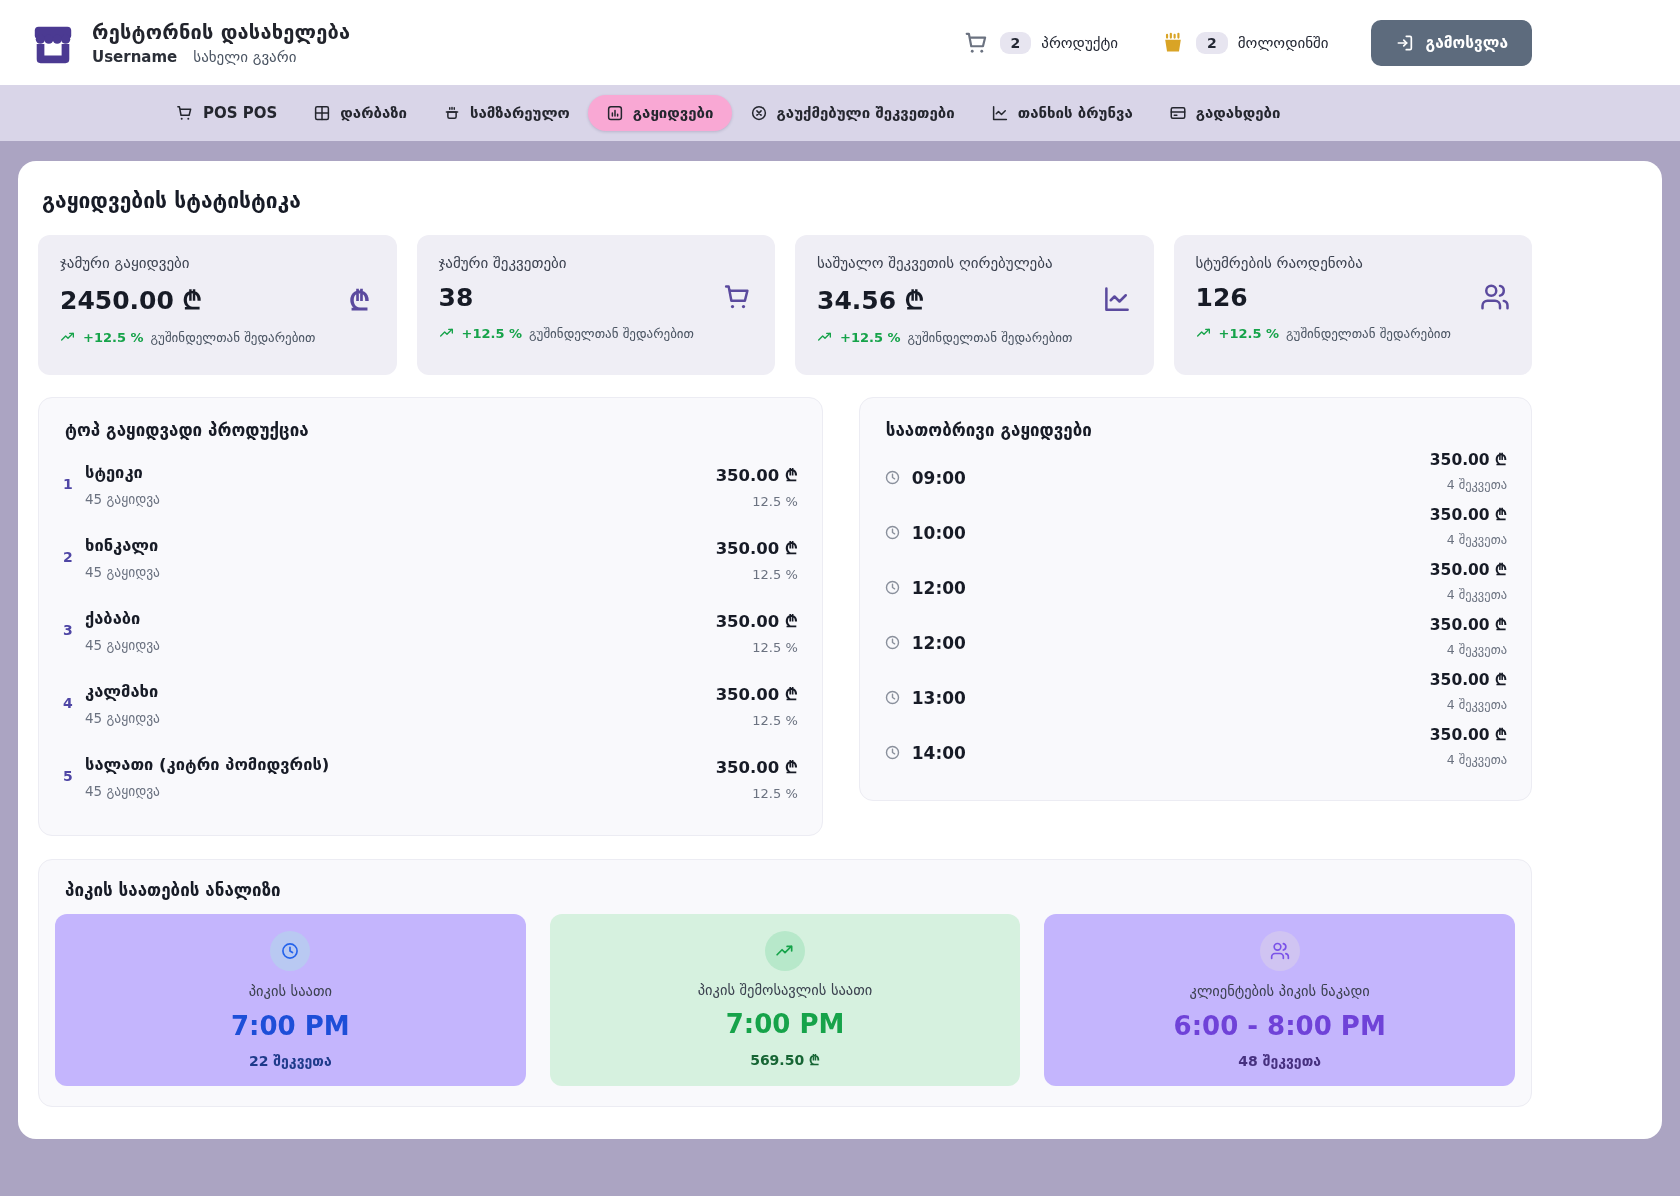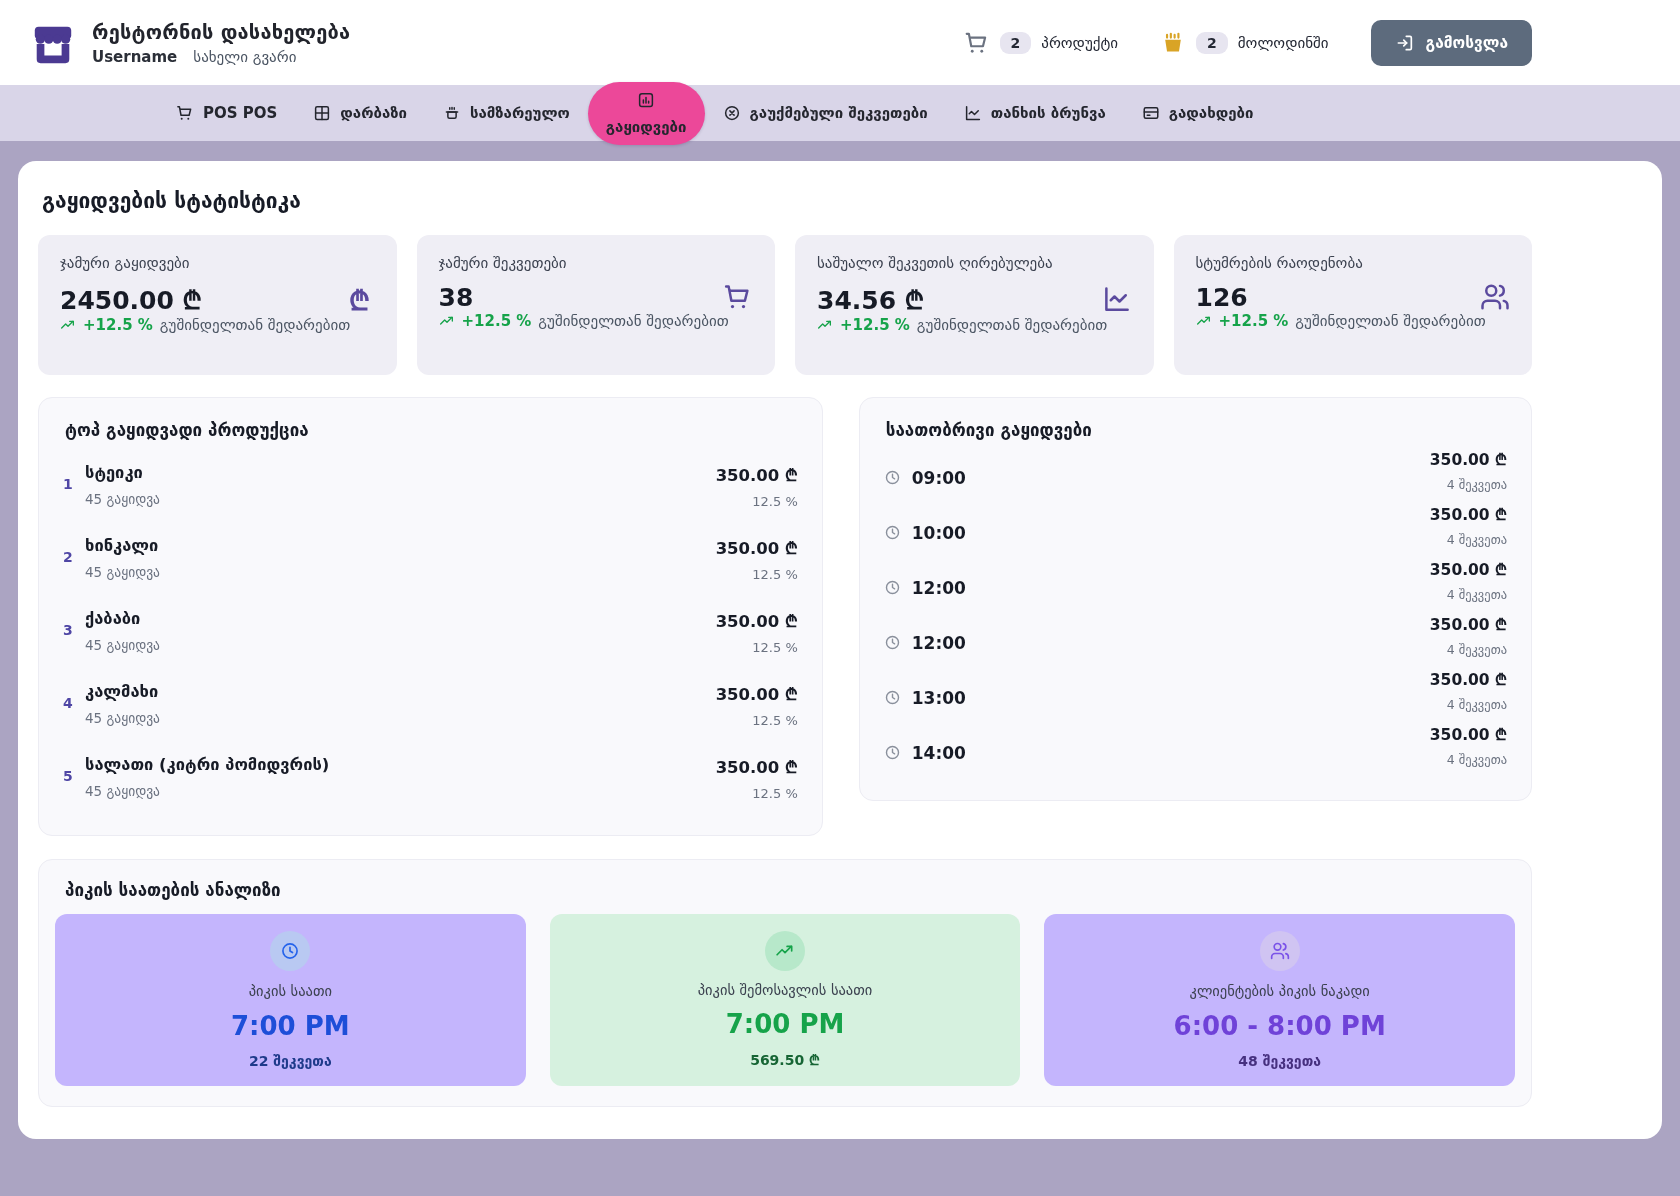--- a/index.html
+++ b/index.html
@@ -30,38 +30,38 @@
   .logout-btn { display:flex; align-items:center; gap:11px; background:#5d6b7d; color:#fff;
     border:none; border-radius:10px; padding:13px 24px; font-size:15.5px; font-weight:bold;
     font-family:inherit; cursor:pointer; }
   .logout-icon { width:20px; height:20px; color:#fff; }
 
   
   .navbar { height:56px; background:#d9d5e8; display:flex; align-items:center;
     justify-content:flex-start; padding:0 255px 0 158px; }
   .nav-tab { display:flex; align-items:center; gap:9px; padding:9px 18px; border-radius:999px;
     font-size:15px; font-weight:600; color:#24262e; cursor:pointer; white-space:nowrap; }
-  .nav-tab.active { background:#ec4899; box-shadow:0 1px 3px rgba(40,35,80,.18);flex-direction:column; }
+  .nav-tab.active { background:#f9a8d4; box-shadow:0 1px 3px rgba(40,35,80,.18); }
   .nav-icon { width:18px; height:18px; color:#24262e; }
 
   
   .page { margin:20px 18px 0; background:#ffffff; border-radius:18px;
     padding:24px 130px 20px 20px; min-height:978px; }
   .page-title { font-size:21px; font-weight:bold; color:#171b26; margin:4px 0 22px 4px; }
 
   
   .stats-grid { display:grid; grid-template-columns:repeat(4,1fr); gap:20px; }
   .stat-card { background:#efeef5; border-radius:12px; padding:19px 22px; height:140px; }
   .stat-label { font-size:15px; color:#3c4250; }
   .stat-value-row { display:flex; align-items:center; justify-content:space-between; margin-top:10px; }
   .stat-value { font-size:25px; font-weight:bold; color:#171b26; }
   .stat-icon { width:30px; height:30px; color:#5b4a9e; }
   .lari-glyph { display:flex; width:100%; height:100%; align-items:center; justify-content:center;
     font-size:27px; font-weight:bold; }
-  .stat-trend { display:flex; align-items:center; gap:7px; font-size:15px; }
+  .stat-trend { display:flex; align-items:center; gap:7px; margin-top:13px; font-size:13px; }
   .trend-icon { width:16px; height:16px; color:#16a34a; }
   .trend-pct { color:#16a34a; font-weight:600; }
   .trend-note { color:#4b5563; }
 
   
   .panels { display:grid; grid-template-columns:795fr 682fr; gap:36px; margin-top:22px; align-items:start; }
   .panel { background:#f9f9fc; border:1px solid #ececf3; border-radius:14px; padding:20px 24px; }
   .panel-title { font-size:17px; font-weight:bold; color:#171b26; margin:2px 0 10px 2px; }
 
   .product-row { display:flex; align-items:flex-start; padding:13px 0 14px; }

